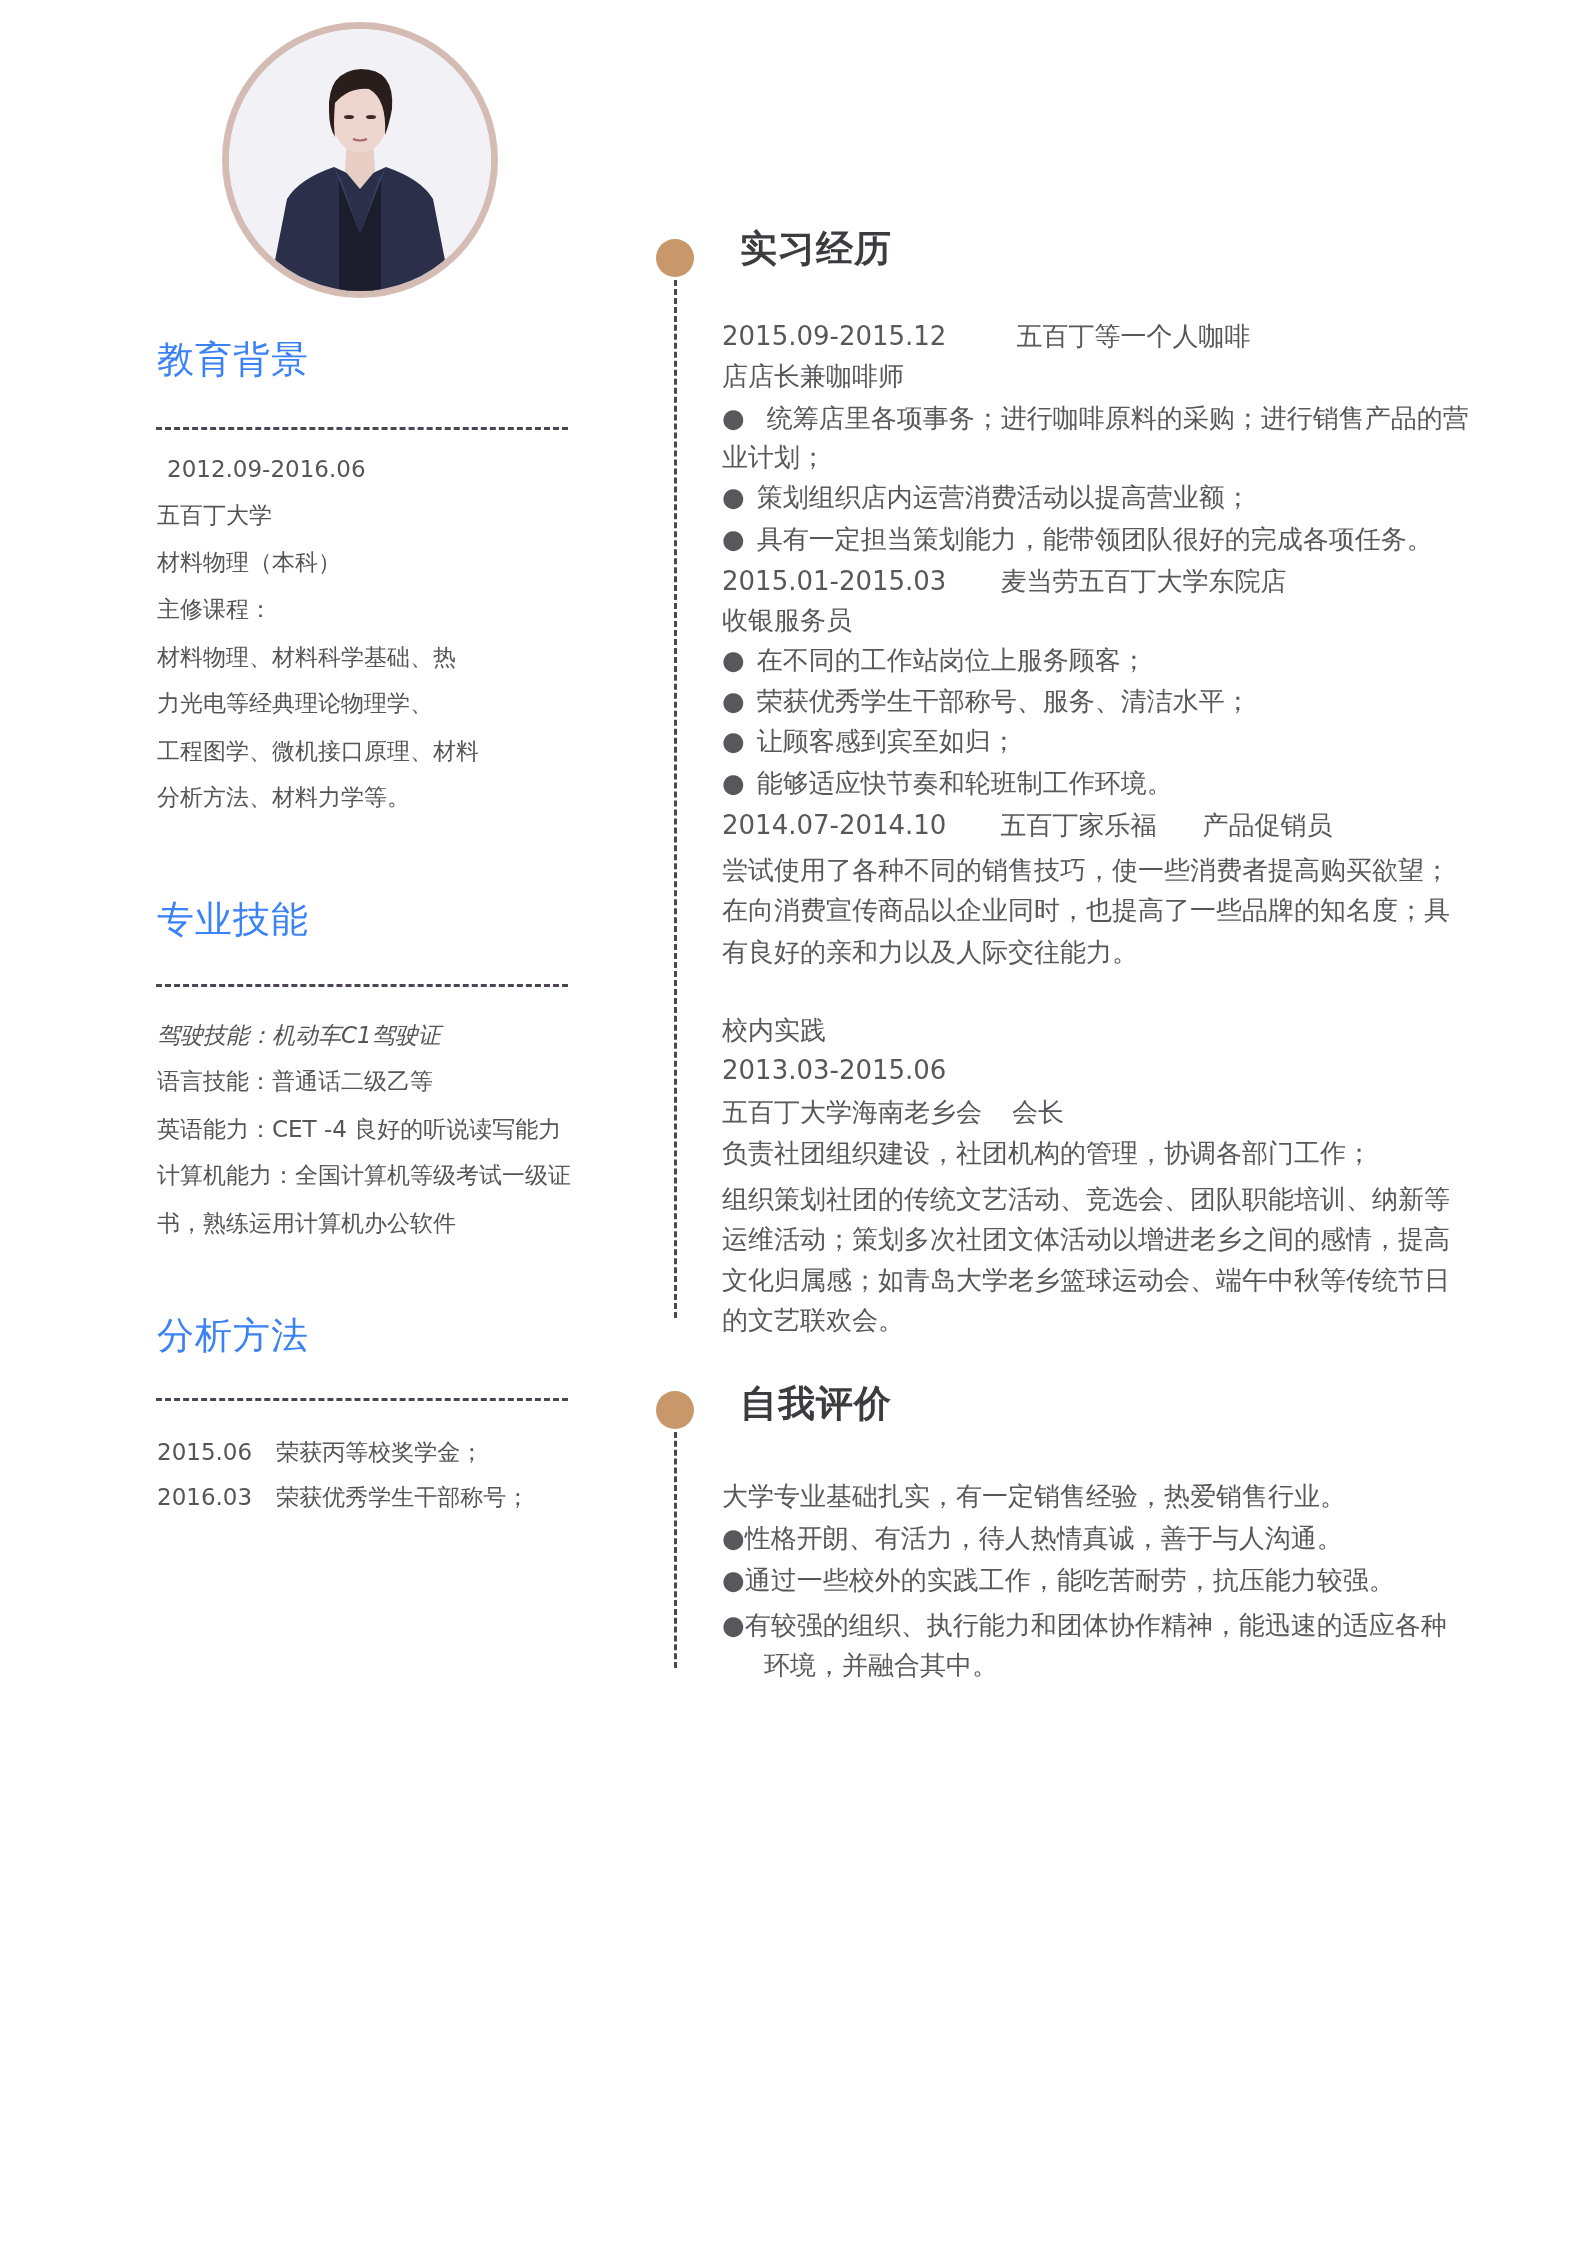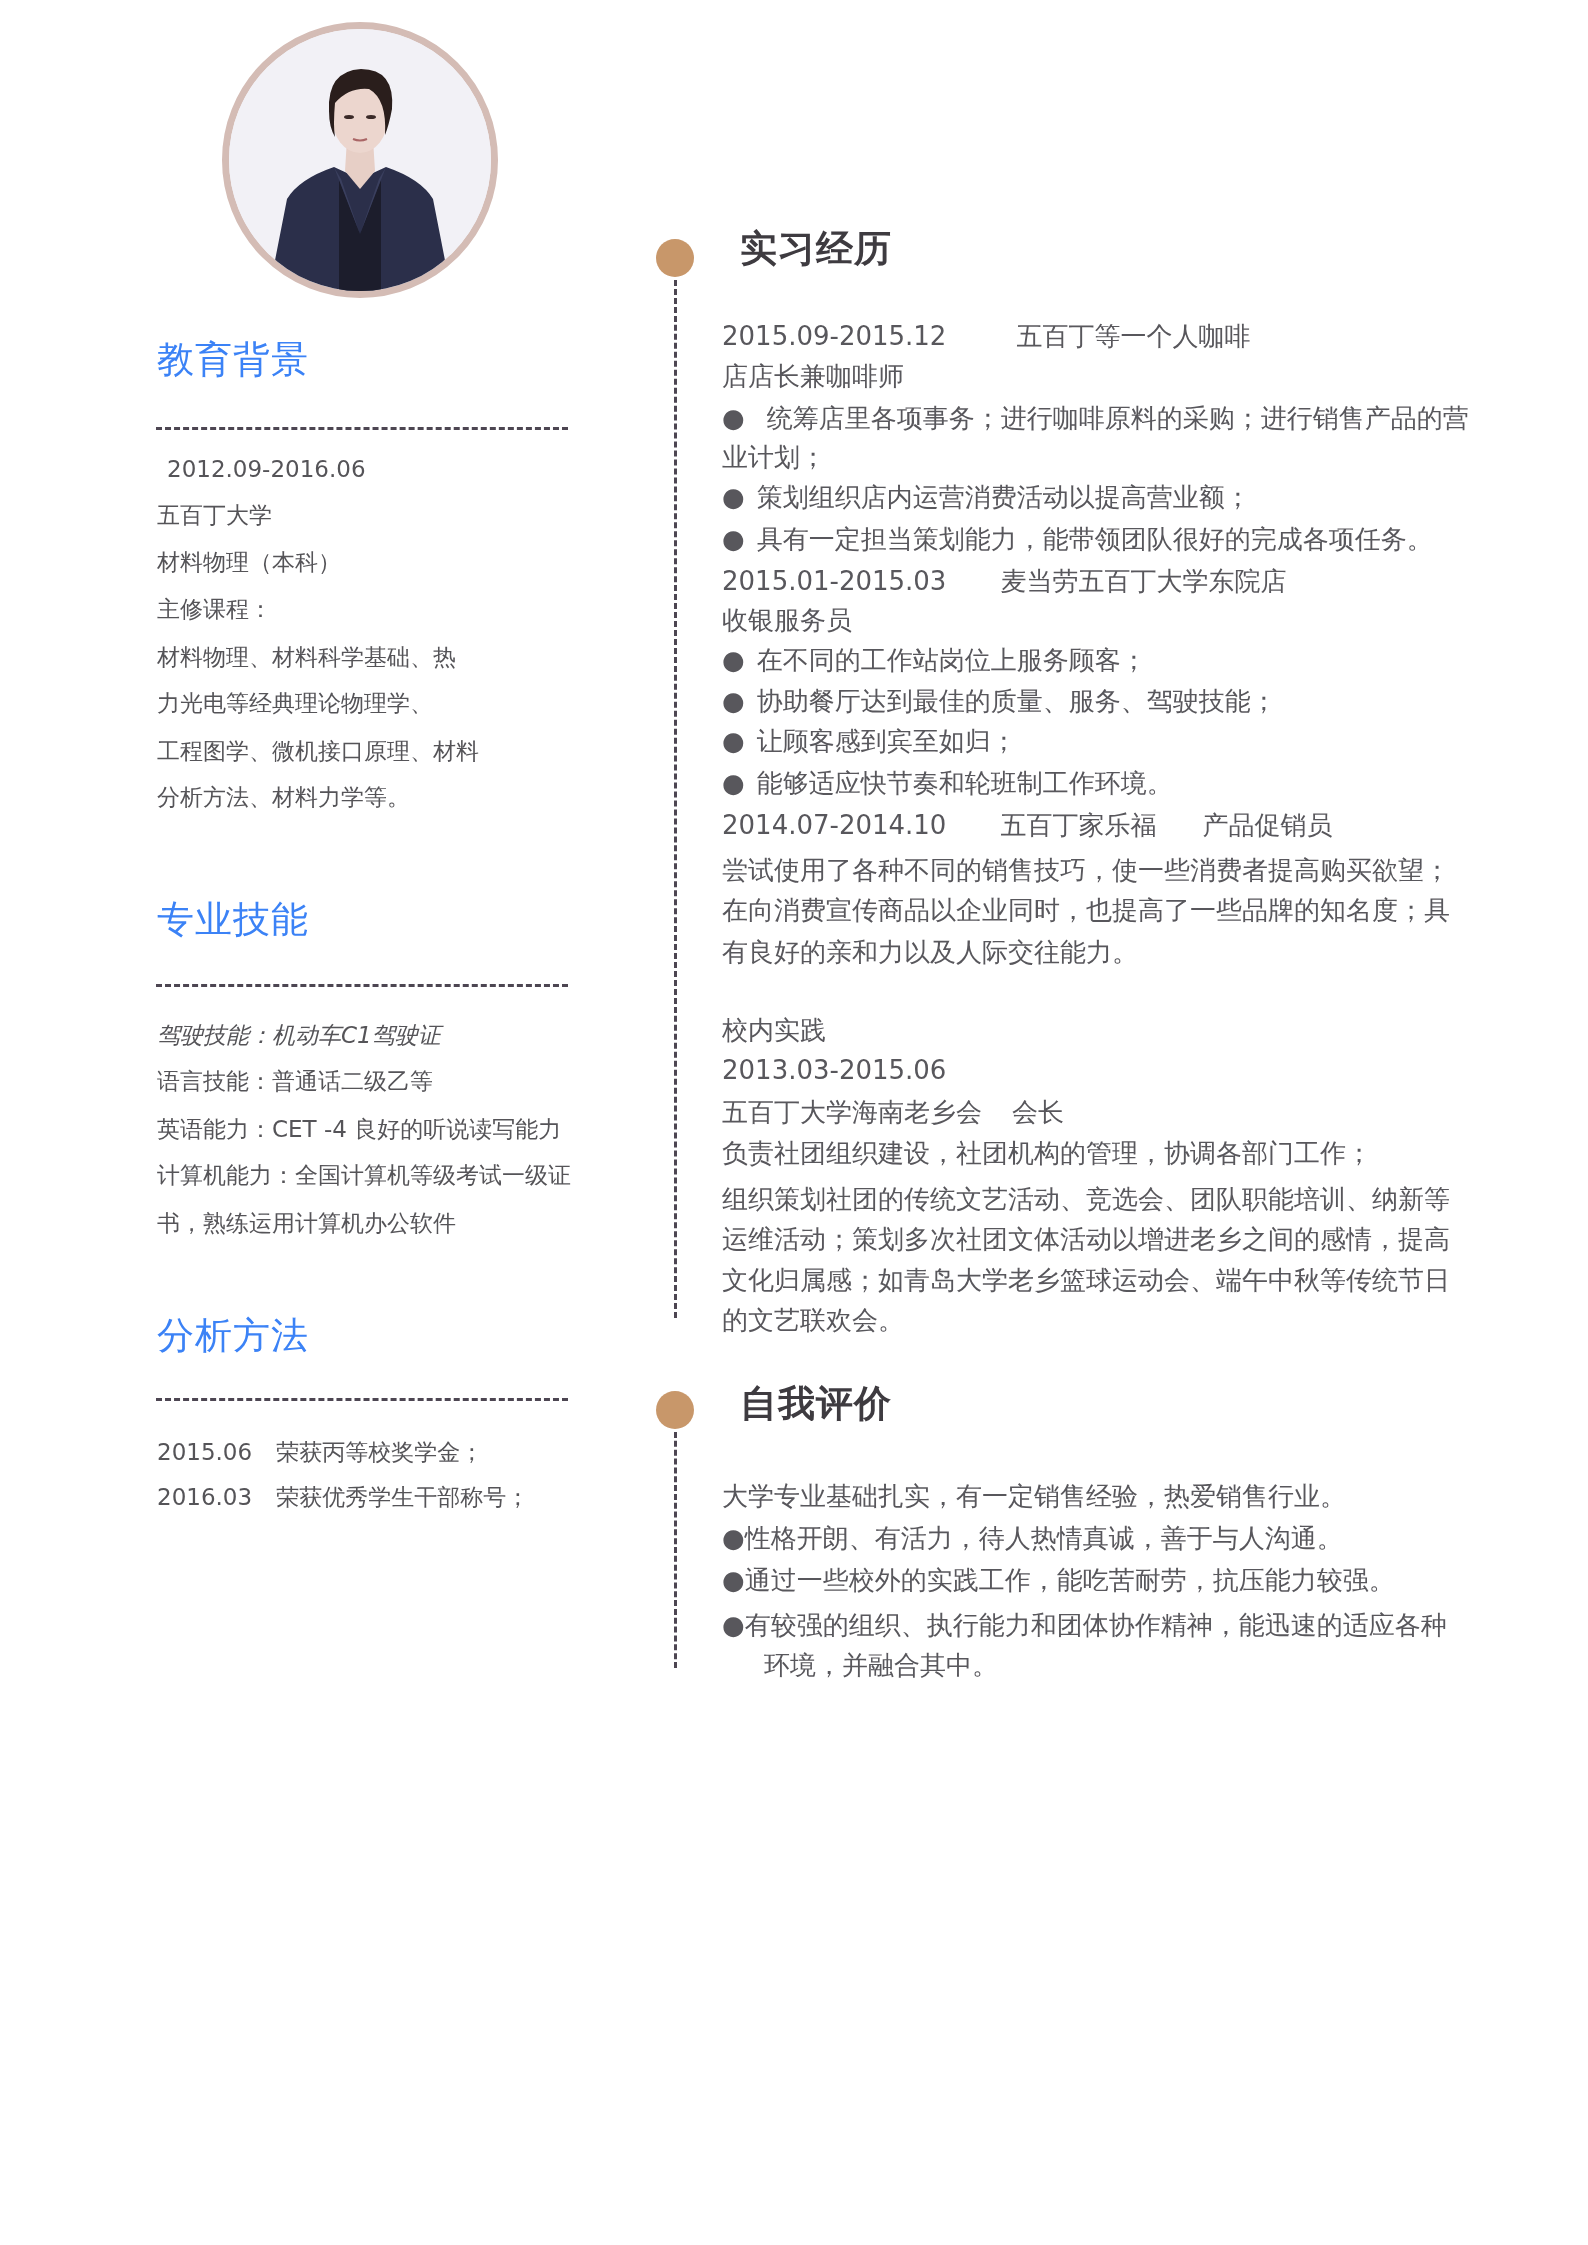--- a/index.html
+++ b/index.html
@@ -104,21 +104,21 @@
   </div>
 
   <div class="abs rtext" style="left:722px; top:557px;">
     <span>2015.01-2015.03</span><span class="gap" style="width:54px"></span><span>麦当劳五百丁大学东院店</span>
   </div>
   <div class="abs rtext" style="left:722px; top:596px;">收银服务员</div>
   <div class="abs rtext" style="left:722px; top:636px;">
     <span>●</span><span class="gap" style="width:12px"></span><span>在不同的工作站岗位上服务顾客；</span>
   </div>
   <div class="abs rtext" style="left:722px; top:677px;">
-    <span>●</span><span class="gap" style="width:12px"></span><span>协助餐厅达到最佳的质量、服务、驾驶技能；</span>
+    <span>●</span><span class="gap" style="width:12px"></span><span>荣获优秀学生干部称号、服务、清洁水平；</span>
   </div>
   <div class="abs rtext" style="left:722px; top:717px;">
     <span>●</span><span class="gap" style="width:12px"></span><span>让顾客感到宾至如归；</span>
   </div>
   <div class="abs rtext" style="left:722px; top:759px;">
     <span>●</span><span class="gap" style="width:12px"></span><span>能够适应快节奏和轮班制工作环境。</span>
   </div>
 
   <div class="abs rtext" style="left:722px; top:801px;">
     <span>2014.07-2014.10</span><span class="gap" style="width:54px"></span><span>五百丁家乐福</span><span class="gap" style="width:46px"></span><span>产品促销员</span>

